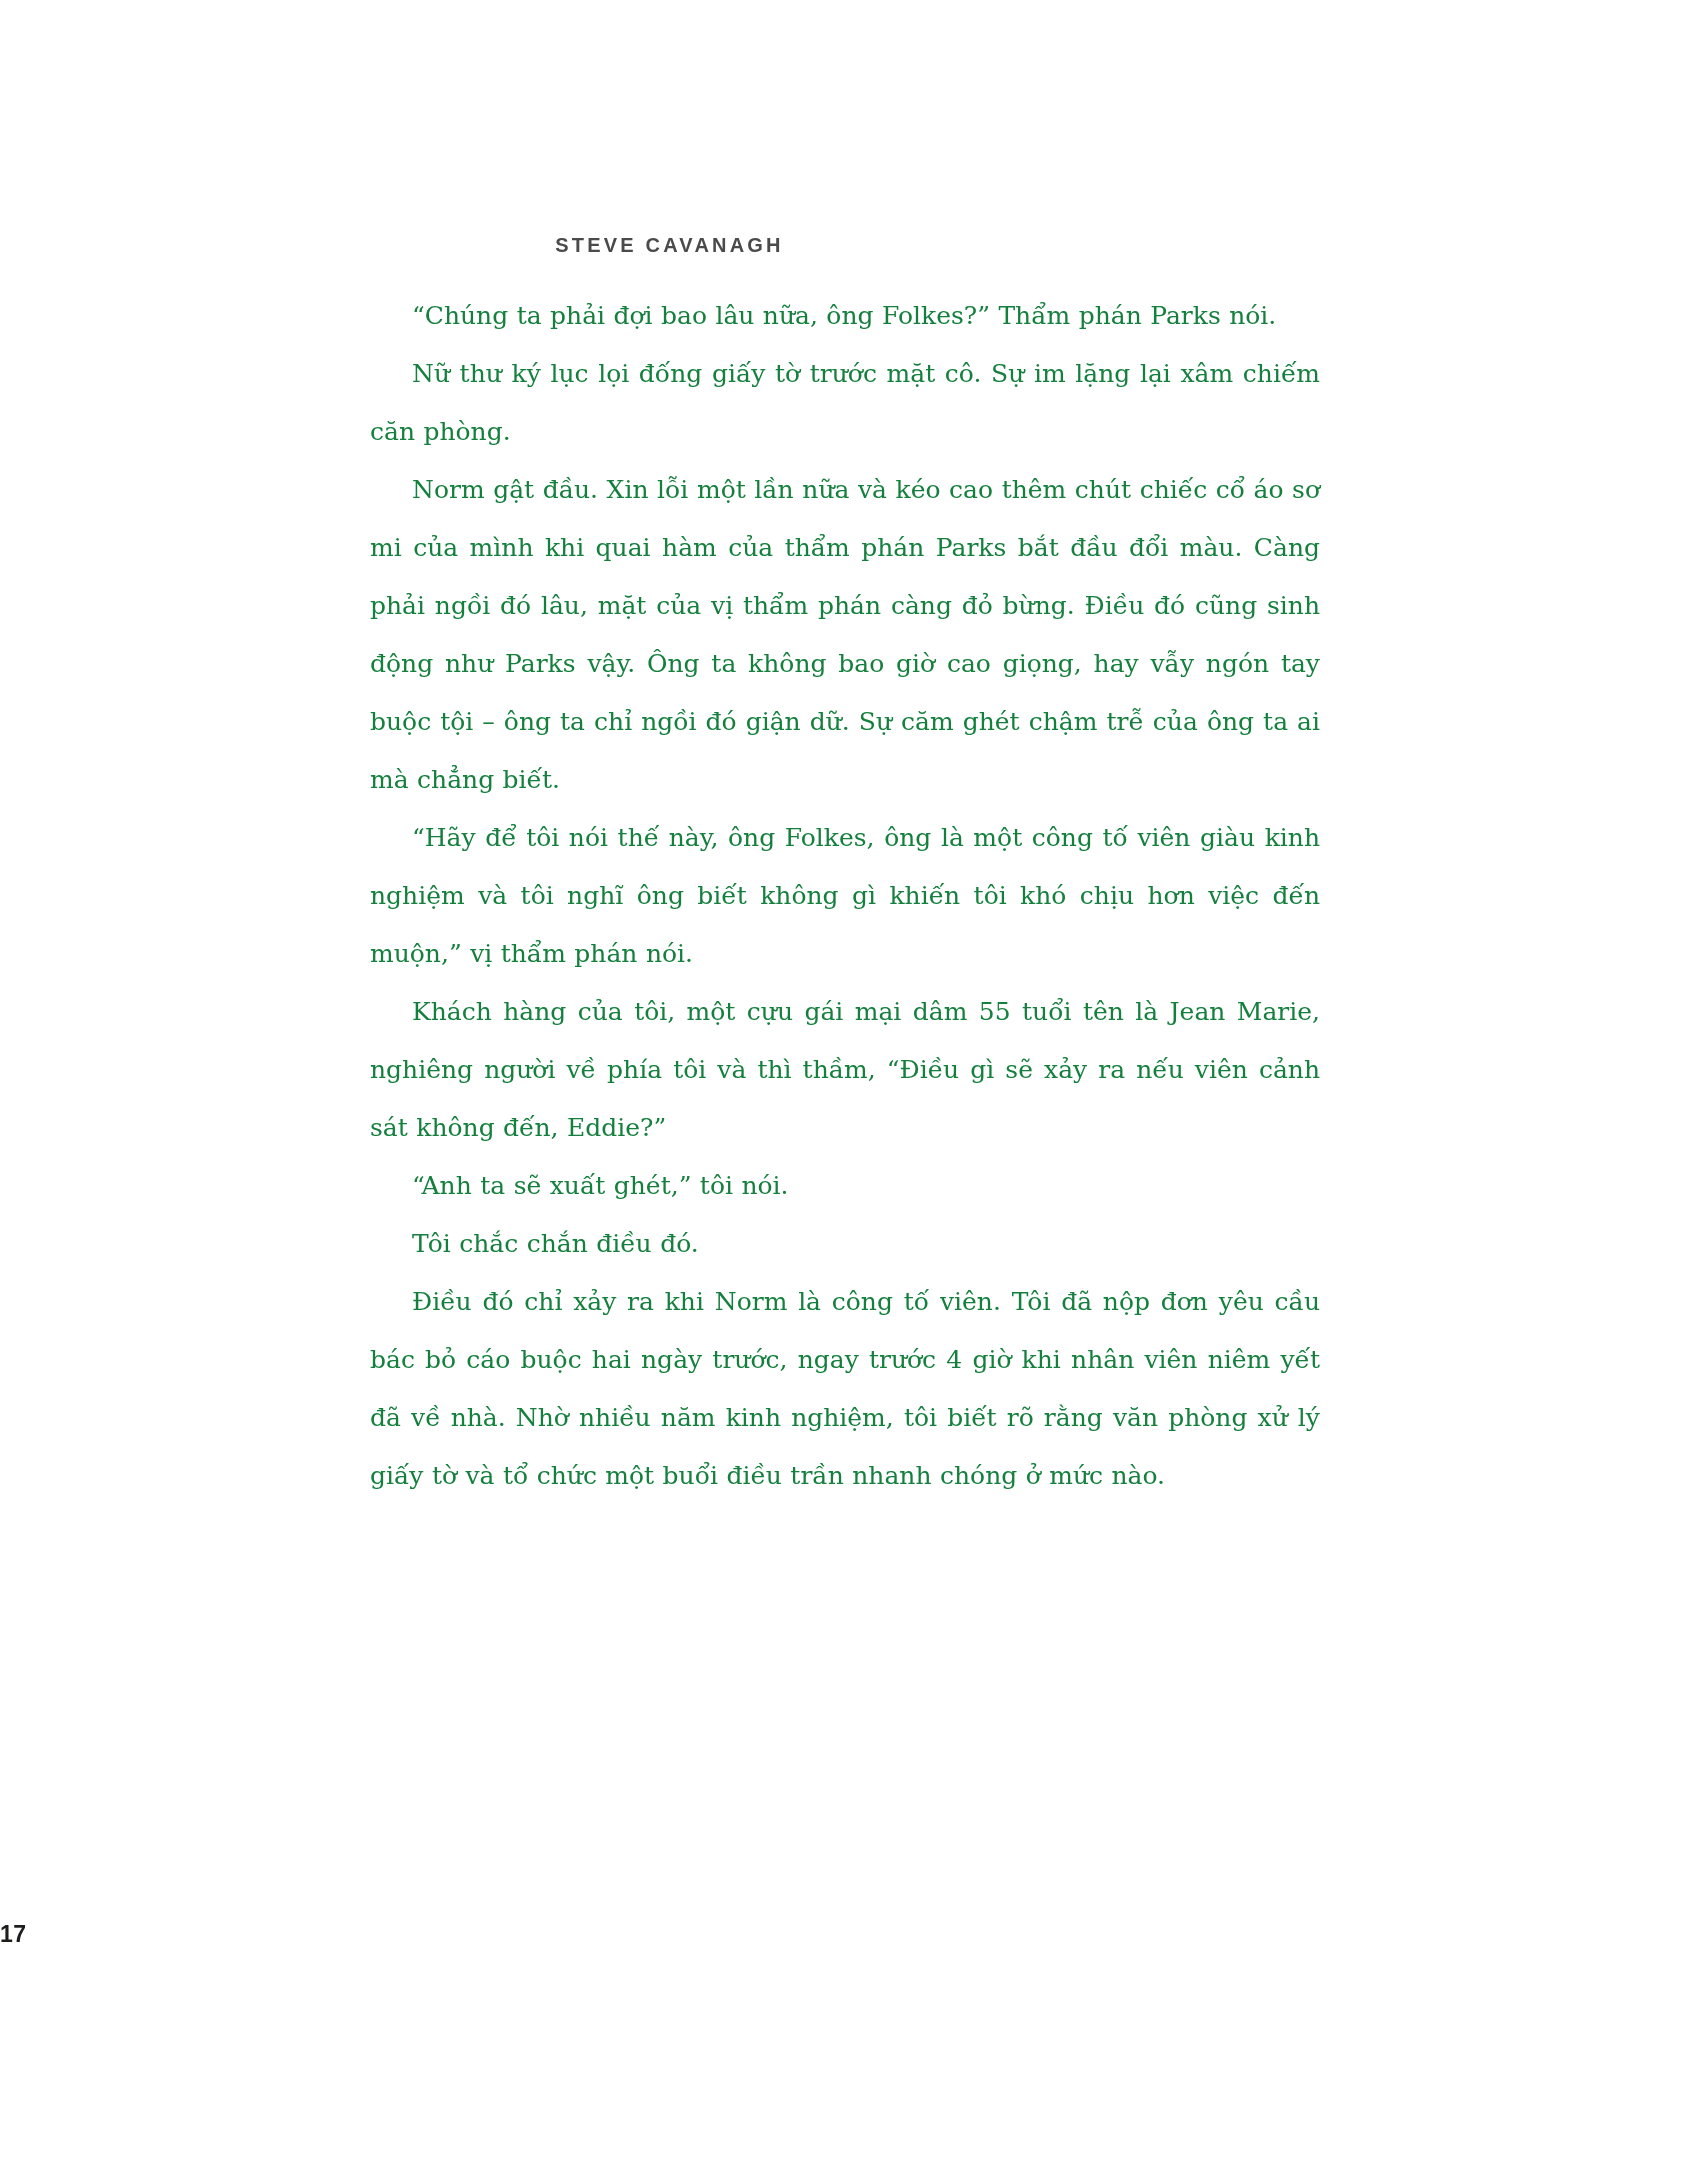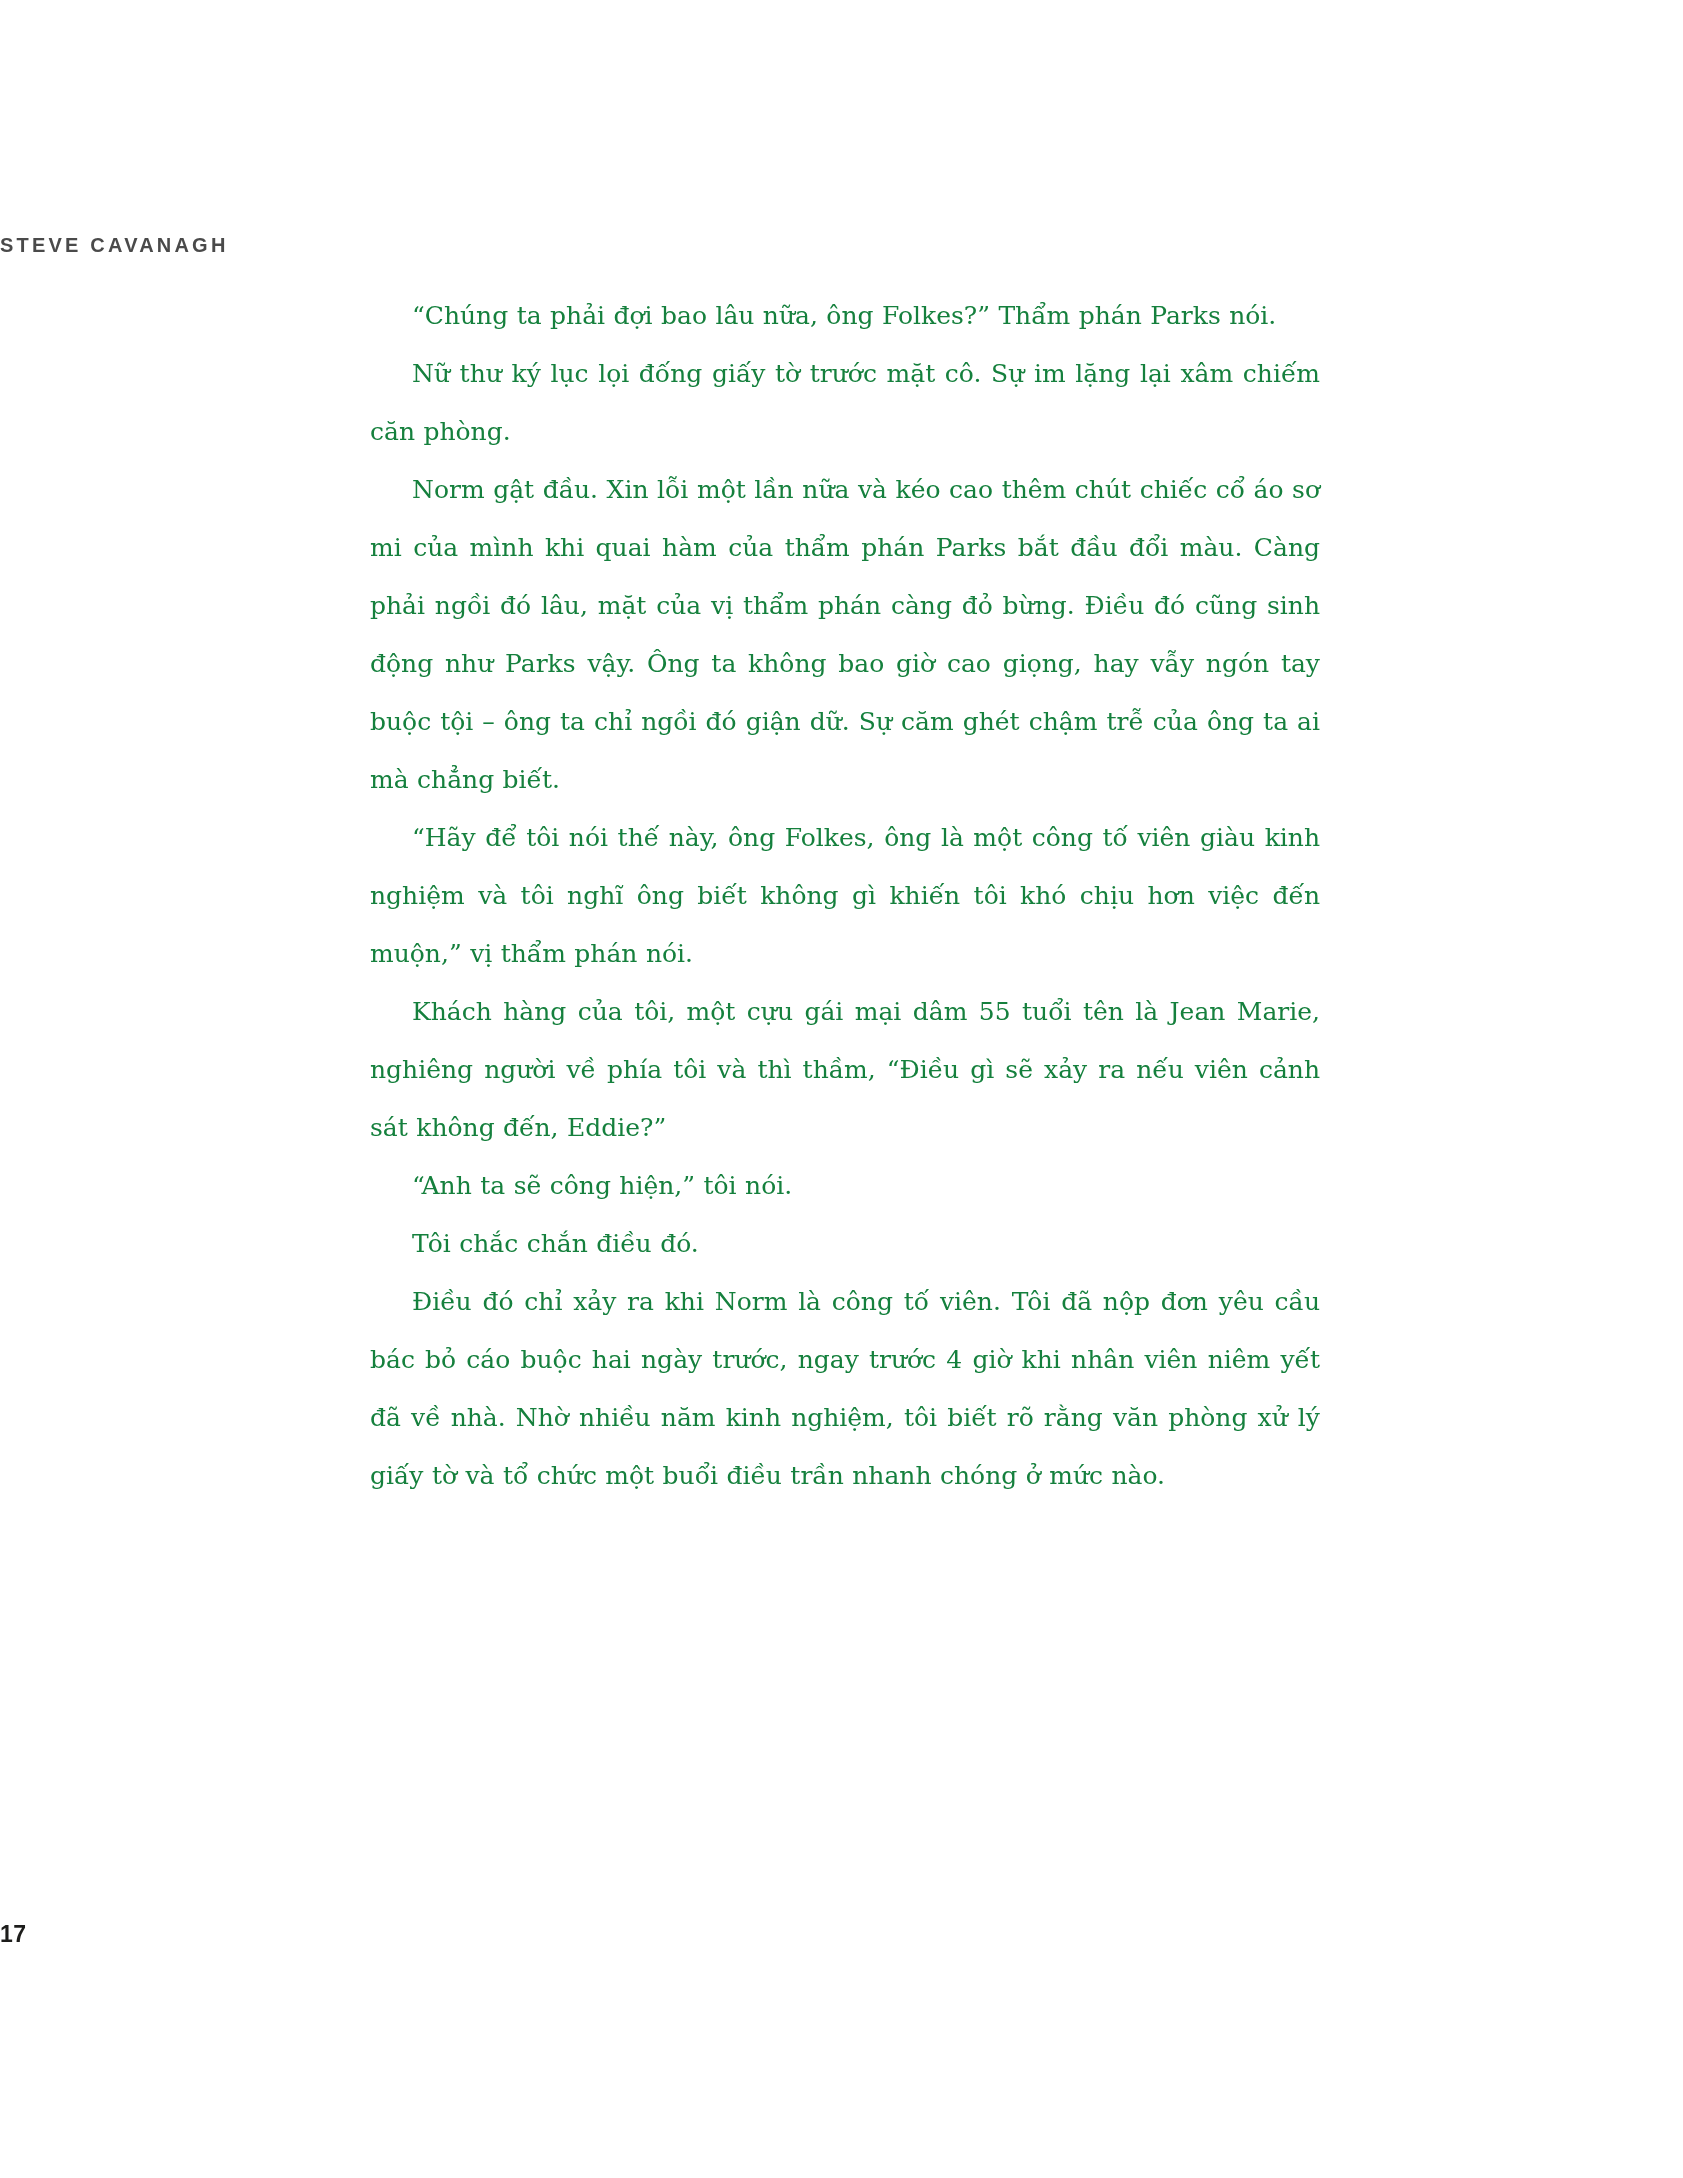--- a/index.html
+++ b/index.html
@@ -22,21 +22,21 @@
     width: 1683px;
     height: 2178px;
   }
 
   
   .running-head {
     position: absolute;
     left: 0;
     top: 234px;
     width: 1339px;
-    text-align: left;
+    text-align: center;
     font-family: "Liberation Sans", sans-serif;
     font-size: 20px;
     letter-spacing: 3.2px;
     color: #4a4a4a;
     font-weight: 600;
   }
 
   
   .body-block {
     position: absolute;
@@ -78,21 +78,21 @@
   <div class="sheet">
 
     <div class="running-head">STEVE  CAVANAGH</div>
 
     <div class="body-block">
       <p>“Chúng ta phải đợi bao lâu nữa, ông Folkes?” Thẩm phán Parks nói.</p>
       <p>Nữ thư ký lục lọi đống giấy tờ trước mặt cô. Sự im lặng lại xâm chiếm căn phòng.</p>
       <p>Norm gật đầu. Xin lỗi một lần nữa và kéo cao thêm chút chiếc cổ áo sơ mi của mình khi quai hàm của thẩm phán Parks bắt đầu đổi màu. Càng phải ngồi đó lâu, mặt của vị thẩm phán càng đỏ bừng. Điều đó cũng sinh động như Parks vậy. Ông ta không bao giờ cao giọng, hay vẫy ngón tay buộc tội – ông ta chỉ ngồi đó giận dữ. Sự căm ghét chậm trễ của ông ta ai mà chẳng biết.</p>
       <p>“Hãy để tôi nói thế này, ông Folkes, ông là một công tố viên giàu kinh nghiệm và tôi nghĩ ông biết không gì khiến tôi khó chịu hơn việc đến muộn,” vị thẩm phán nói.</p>
       <p>Khách hàng của tôi, một cựu gái mại dâm 55 tuổi tên là Jean Marie, nghiêng người về phía tôi và thì thầm, “Điều gì sẽ xảy ra nếu viên cảnh sát không đến, Eddie?”</p>
-      <p>“Anh ta sẽ công hiện,” tôi nói.</p>
+      <p>“Anh ta sẽ xuất ghét,” tôi nói.</p>
       <p>Tôi chắc chắn điều đó.</p>
       <p>Điều đó chỉ xảy ra khi Norm là công tố viên. Tôi đã nộp đơn yêu cầu bác bỏ cáo buộc hai ngày trước, ngay trước 4 giờ khi nhân viên niêm yết đã về nhà. Nhờ nhiều năm kinh nghiệm, tôi biết rõ rằng văn phòng xử lý giấy tờ và tổ chức một buổi điều trần nhanh chóng ở mức nào.</p>
     </div>
 
     <div class="folio">17</div>
 
   </div>
 </div>
 
 

